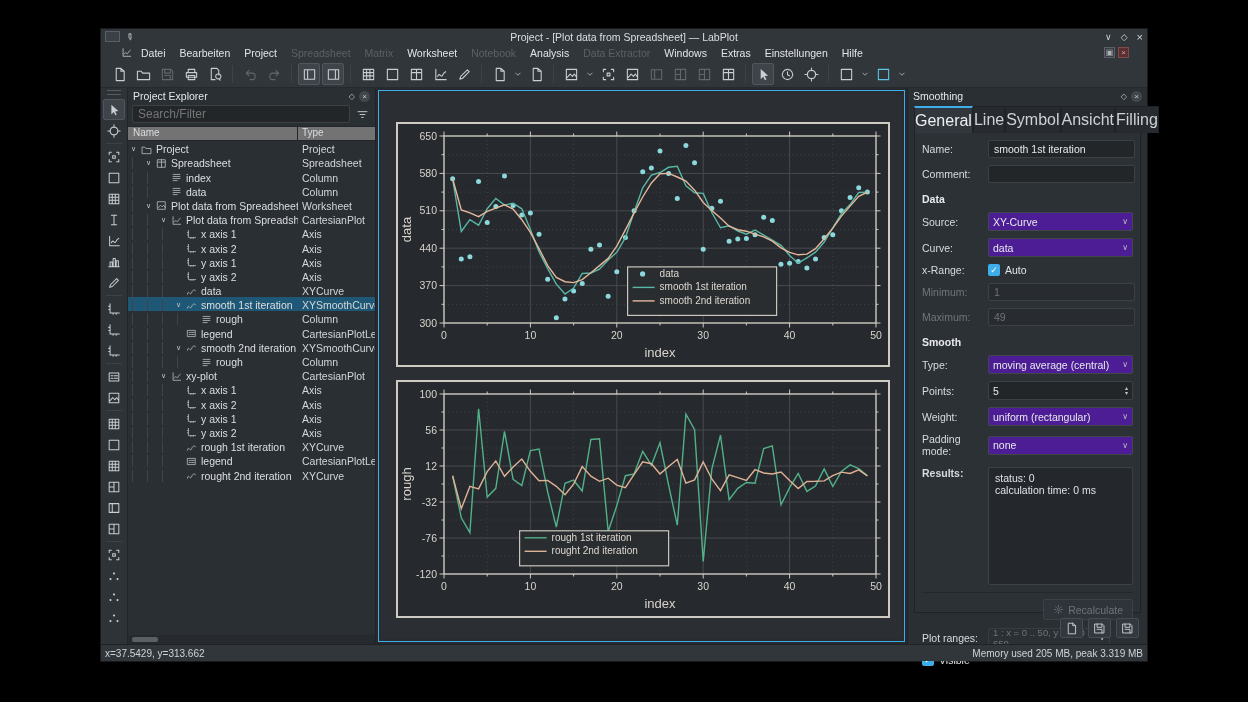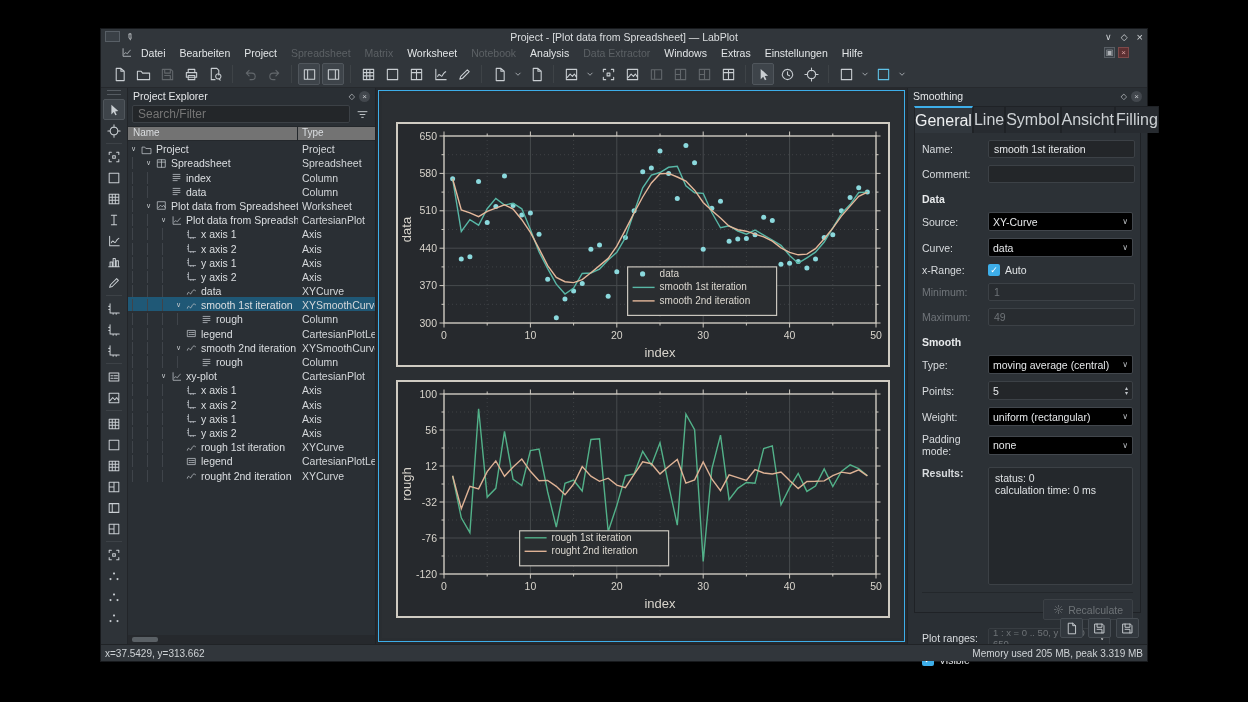--- a/index.html
+++ b/index.html
@@ -72,21 +72,21 @@
   #tabs{display:flex;flex:0 0 auto;}
   .tab{flex:1;text-align:center;padding:4px 0 3px 0;font-size:16px;color:#cdd1d4;background:#272b30;border:1px solid #1f2226;border-bottom:none;}
   .tab.active{background:#31373d;border-top:2px solid #3daee9;color:#eef0f1;}
   #props-body{flex:1;border:1px solid #1f2226;border-top:none;background:#2c3136;display:flex;flex-direction:column;padding:7px 7px 6px 7px;min-height:0;}
   .prow{display:flex;align-items:center;margin-bottom:7px;flex:0 0 auto;}
   .plabel{width:66px;font-size:10.5px;color:#d8dbde;flex:0 0 auto;}
   .plabel.dim{color:#70757a;}
   .psect{font-weight:bold;font-size:10.5px;margin:3px 0 7px 0;color:#e8eaec;}
   .pinput{flex:1;height:18px;background:#232629;border:1px solid #3c4146;border-radius:2px;color:#e6e8ea;font-size:10.5px;padding:0 5px;font-family:"Liberation Sans",sans-serif;}
   .pinput:disabled{color:#6e7377;background:#282c30;}
-  .combo{flex:1;height:19px;background:#000000;border:1px solid #42474d;border-radius:2px;display:flex;align-items:center;padding:0 4px;font-size:10.5px;color:#e6e8ea;}
+  .combo{flex:1;height:19px;background:#4c1d95;border:1px solid #42474d;border-radius:2px;display:flex;align-items:center;padding:0 4px;font-size:10.5px;color:#e6e8ea;}
   .combo .chev{margin-left:auto;color:#b9bdc1;font-size:8px;}
   .combo.dis{color:#6e7377;background:#2b3035;border-color:#383d42;}
   .spin{flex:1;height:19px;background:#232629;border:1px solid #3c4146;border-radius:2px;display:flex;align-items:center;padding:0 4px;font-size:10.5px;color:#e6e8ea;}
   .spin .arr{margin-left:auto;display:flex;flex-direction:column;line-height:5px;font-size:6px;color:#c0c4c8;}
   .cb{width:12px;height:12px;border-radius:2px;background:#3daee9;color:#fff;font-size:9px;display:flex;align-items:center;justify-content:center;margin-right:5px;flex:0 0 auto;}
   #results-box{flex:1;height:118px;background:#24282c;border:1px solid #3c4146;border-radius:2px;padding:4px 6px;font-size:10.5px;color:#dfe2e4;white-space:pre-line;}
   #recalc-row{border-top:1px solid #23272b;padding-top:6px;display:flex;justify-content:flex-end;margin-bottom:8px;flex:0 0 auto;}
   #recalc-btn{height:21px;padding:0 9px;background:#2f343a;border:1px solid #3c4146;border-radius:2px;color:#6e7377;font-size:10.5px;display:flex;align-items:center;gap:4px;}
   #plotranges-row .combo{max-width:122px;}
   .spacer{flex:1;}

